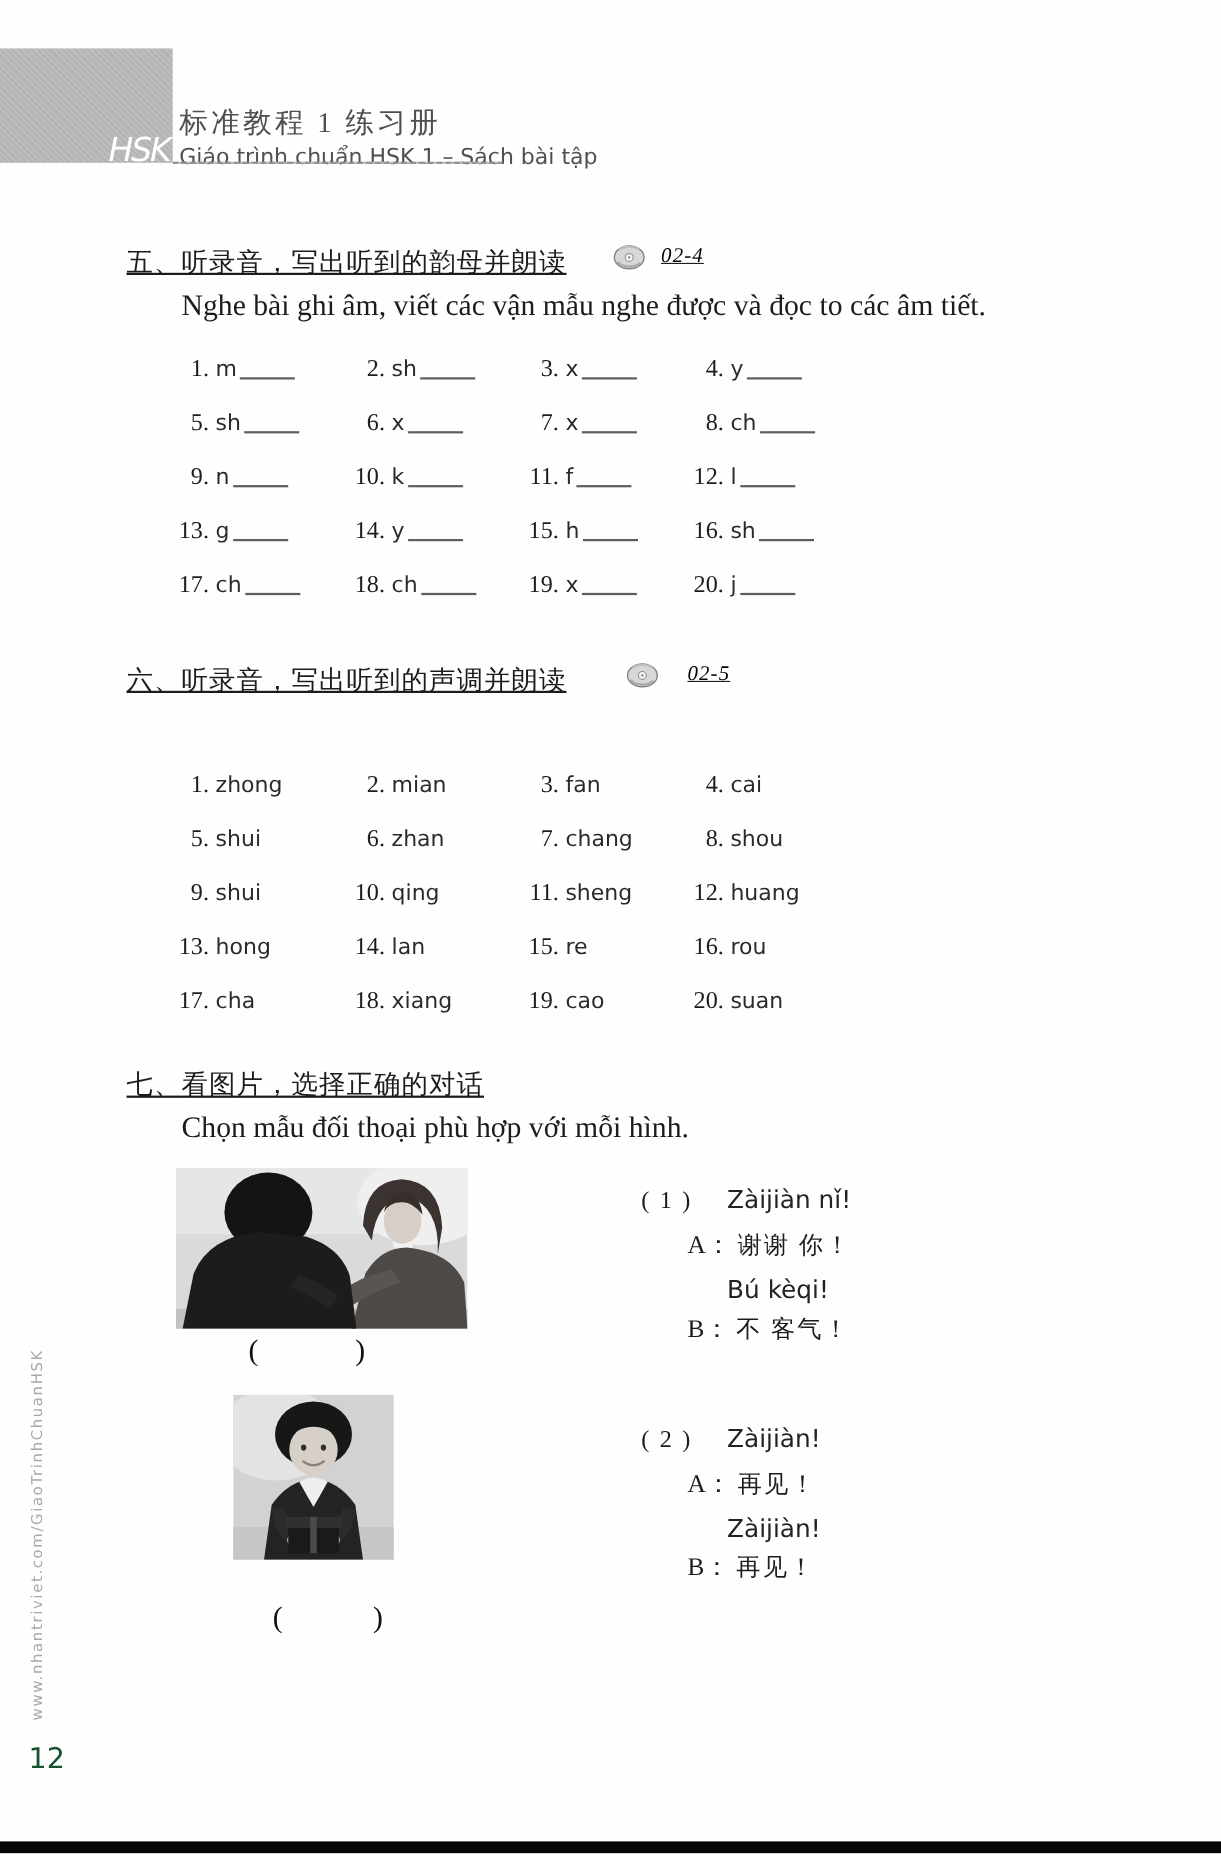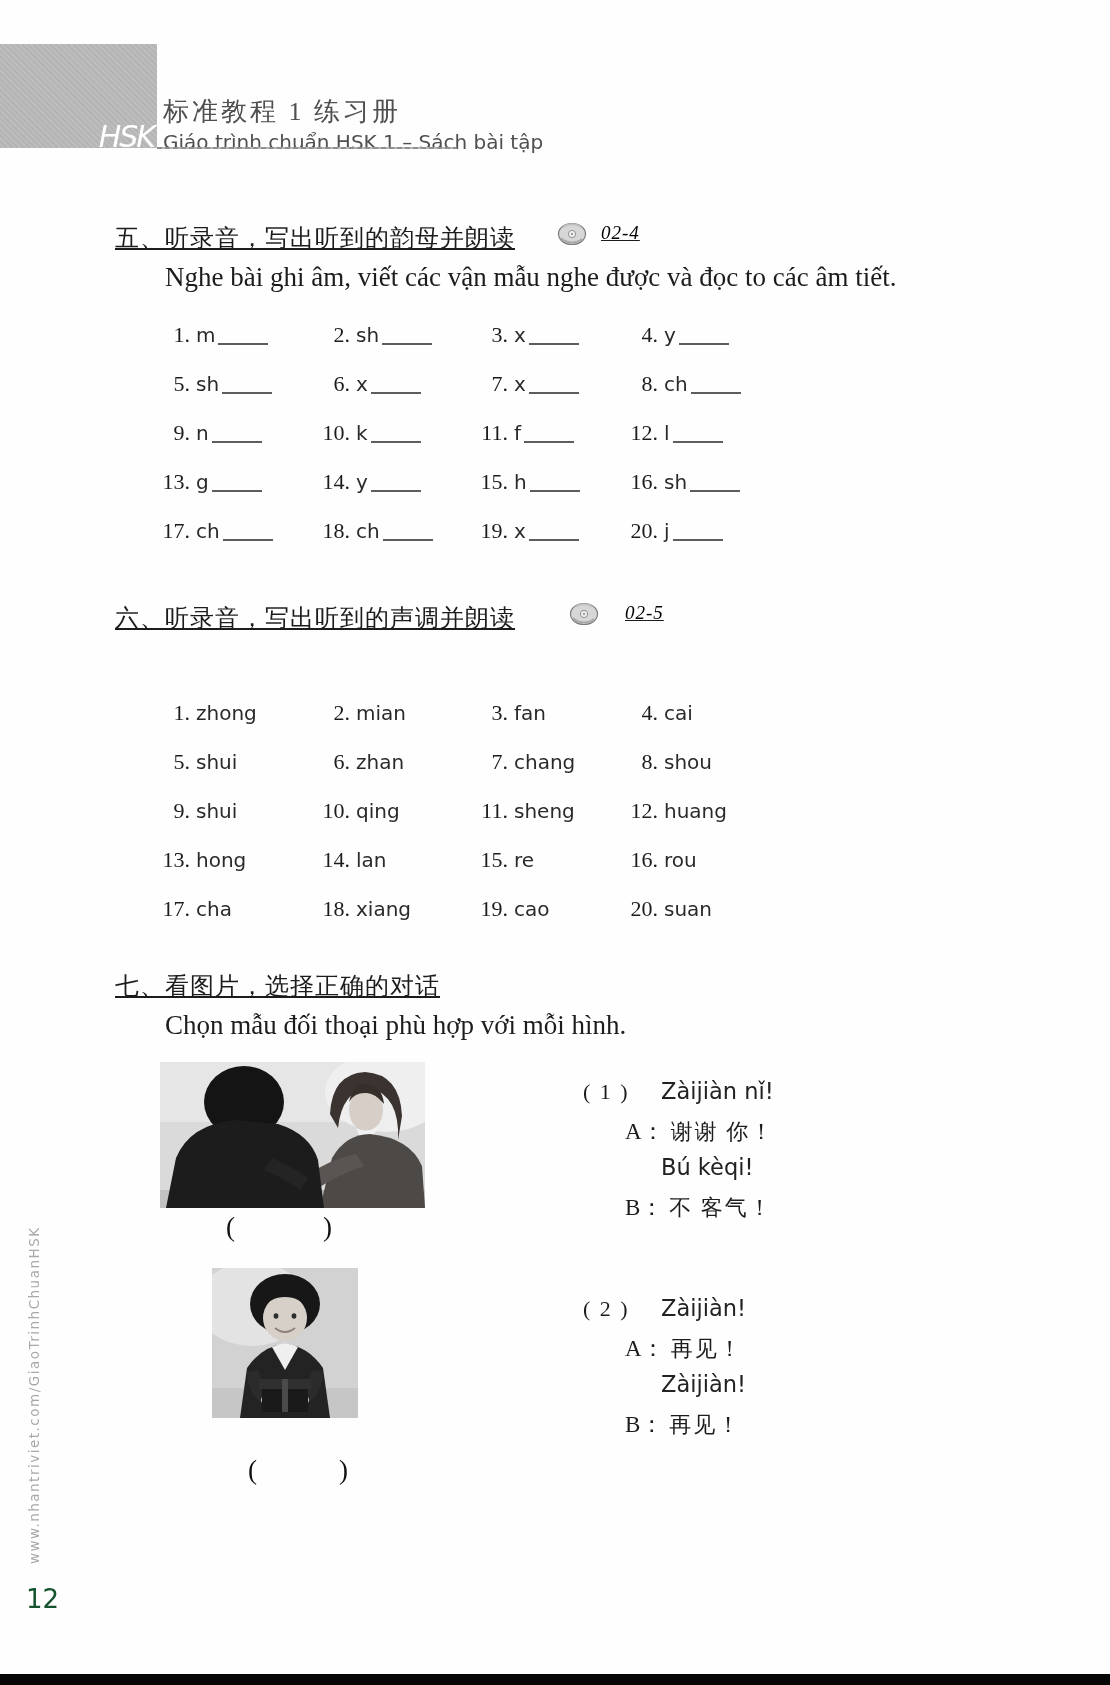--- a/index.html
+++ b/index.html
@@ -39,21 +39,21 @@
   
   .photo{position:absolute;line-height:0;}
   .paren-blank{
     position:absolute;display:flex;justify-content:space-between;
     font-size:27px;color:#111;
   }
   .dialogue{position:absolute;}
   .dlg-row{display:flex;align-items:baseline;height:38px;white-space:nowrap;}
   .dlg-label{width:78px;font-size:22px;letter-spacing:2px;flex:none;}
   .dlg-pinyin{font-family:"DejaVu Sans",sans-serif;font-size:22.5px;color:#222;}
-  .pinyin-row{padding-left:78px;}
+  .pinyin-row{padding-left:78px;align-items:center;}
   .speaker-row{padding-left:42px;}
   .dlg-speaker{font-size:23px;margin-right:6px;}
   .dlg-zh{font-size:22px;letter-spacing:2px;}
   .zh{font-family:"Liberation Serif","DejaVu Serif",serif;}
   
   .watermark{
     position:absolute;left:26px;top:1212px;height:352px;
     writing-mode:vertical-rl;transform:rotate(180deg);
     font-family:"DejaVu Sans",sans-serif;font-size:13.5px;color:#a9a9a9;letter-spacing:1.5px;
   }

